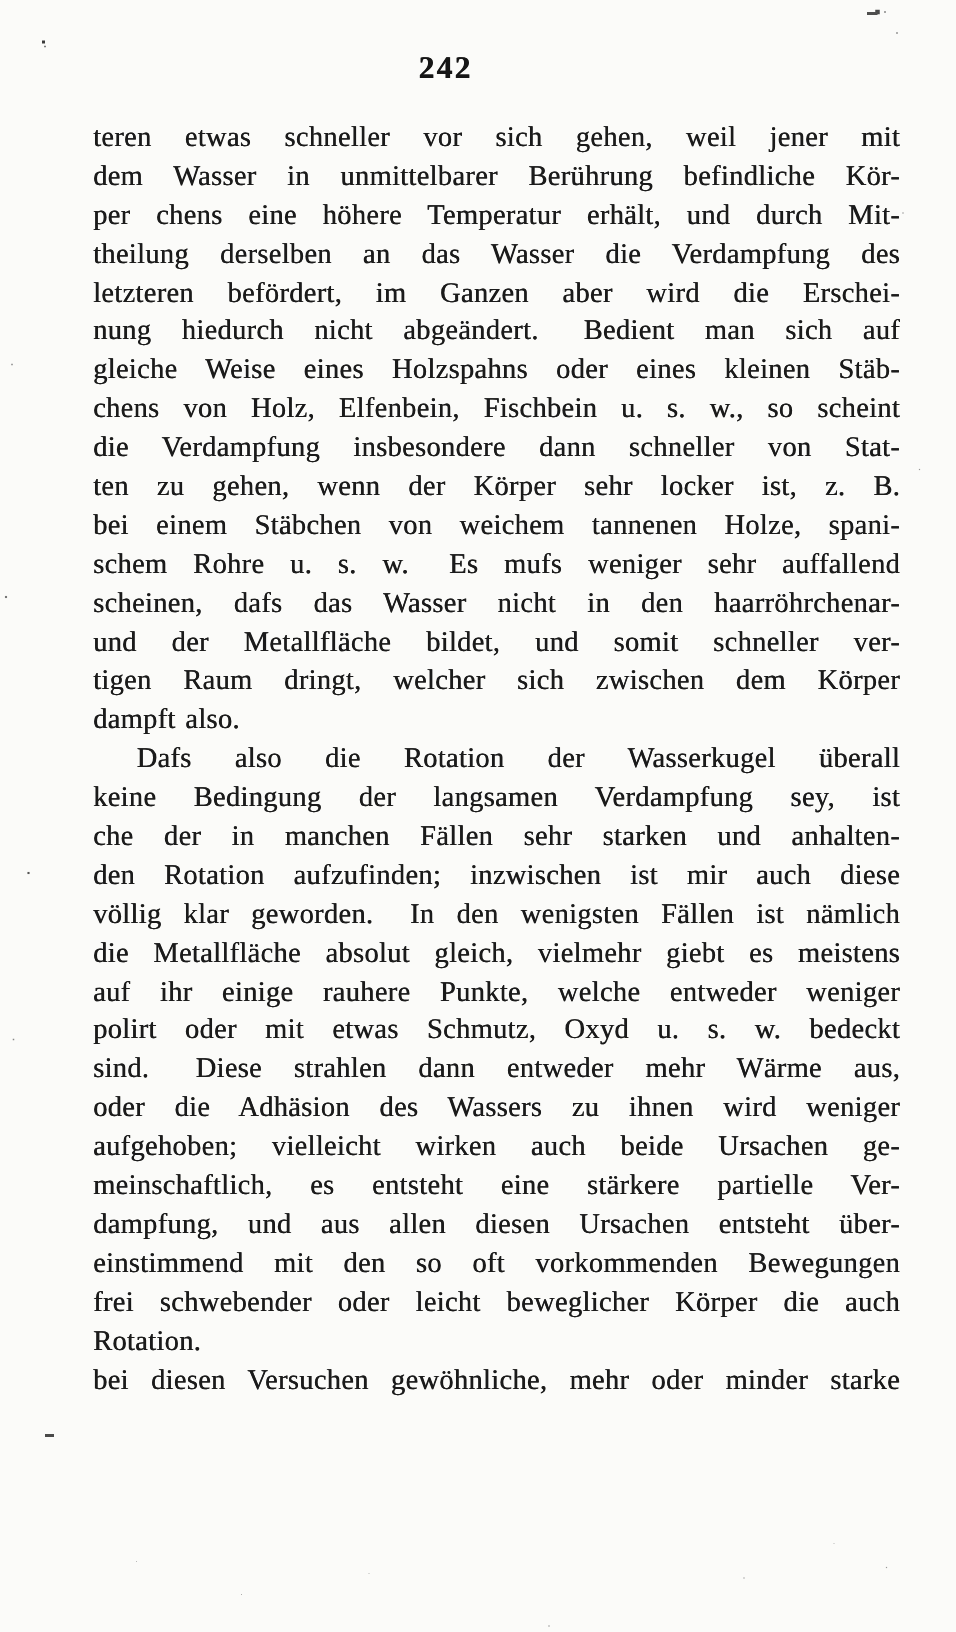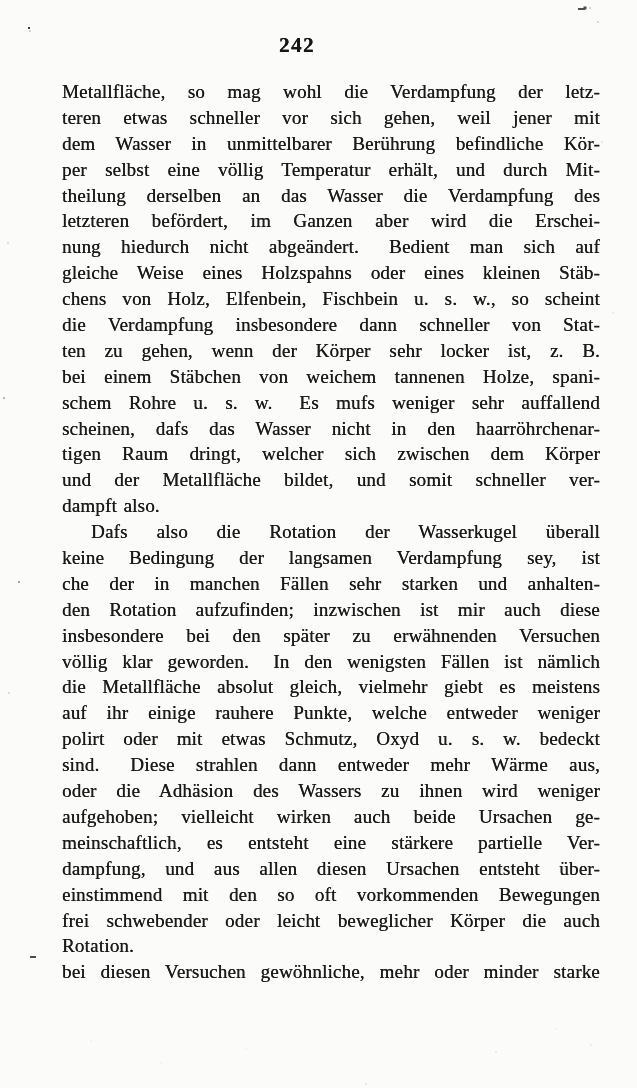--- a/index.html
+++ b/index.html
@@ -63,42 +63,40 @@
   }
 </style>
 </head>
 <body>
 
 <div class="page">
   <div class="page-number">242</div>
 
   <div class="text-block">
 
-  <div class="line">Metallfläche, so mag wohl die Verdampfung der letz-</div>
       <div class="line">teren etwas schneller vor sich gehen, weil jener mit</div>
       <div class="line">dem Wasser in unmittelbarer Berührung befindliche Kör-</div>
-      <div class="line">per selbst eine völlig Temperatur erhält, und durch Mit-</div>
+      <div class="line">per chens eine höhere Temperatur erhält, und durch Mit-</div>
       <div class="line">theilung derselben an das Wasser die Verdampfung des</div>
       <div class="line">letzteren befördert, im Ganzen aber wird die Erschei-</div>
       <div class="line">nung hiedurch nicht abgeändert.  Bedient man sich auf</div>
       <div class="line">gleiche Weise eines Holzspahns oder eines kleinen Stäb-</div>
       <div class="line">chens von Holz, Elfenbein, Fischbein u. s. w., so scheint</div>
       <div class="line">die Verdampfung insbesondere dann schneller von Stat-</div>
       <div class="line">ten zu gehen, wenn der Körper sehr locker ist, z. B.</div>
       <div class="line">bei einem Stäbchen von weichem tannenen Holze, spani-</div>
       <div class="line">schem Rohre u. s. w.  Es mufs weniger sehr auffallend</div>
       <div class="line">scheinen, dafs das Wasser nicht in den haarröhrchenar-</div>
+      <div class="line">und der Metallfläche bildet, und somit schneller ver-</div>
       <div class="line">tigen Raum dringt, welcher sich zwischen dem Körper</div>
-      <div class="line">und der Metallfläche bildet, und somit schneller ver-</div>
       <div class="line para-end">dampft also.</div>
       <div class="line indent">Dafs also die Rotation der Wasserkugel überall</div>
       <div class="line">keine Bedingung der langsamen Verdampfung sey, ist</div>
       <div class="line">che der in manchen Fällen sehr starken und anhalten-</div>
       <div class="line">den Rotation aufzufinden; inzwischen ist mir auch diese</div>
-      <div class="line">insbesondere bei den später zu erwähnenden Versuchen</div>
       <div class="line">völlig klar geworden.  In den wenigsten Fällen ist nämlich</div>
       <div class="line">die Metallfläche absolut gleich, vielmehr giebt es meistens</div>
       <div class="line">auf ihr einige rauhere Punkte, welche entweder weniger</div>
       <div class="line">polirt oder mit etwas Schmutz, Oxyd u. s. w. bedeckt</div>
       <div class="line">sind.  Diese strahlen dann entweder mehr Wärme aus,</div>
       <div class="line">oder die Adhäsion des Wassers zu ihnen wird weniger</div>
       <div class="line">aufgehoben; vielleicht wirken auch beide Ursachen ge-</div>
       <div class="line">meinschaftlich, es entsteht eine stärkere partielle Ver-</div>
       <div class="line">dampfung, und aus allen diesen Ursachen entsteht über-</div>
       <div class="line">einstimmend mit den so oft vorkommenden Bewegungen</div>

